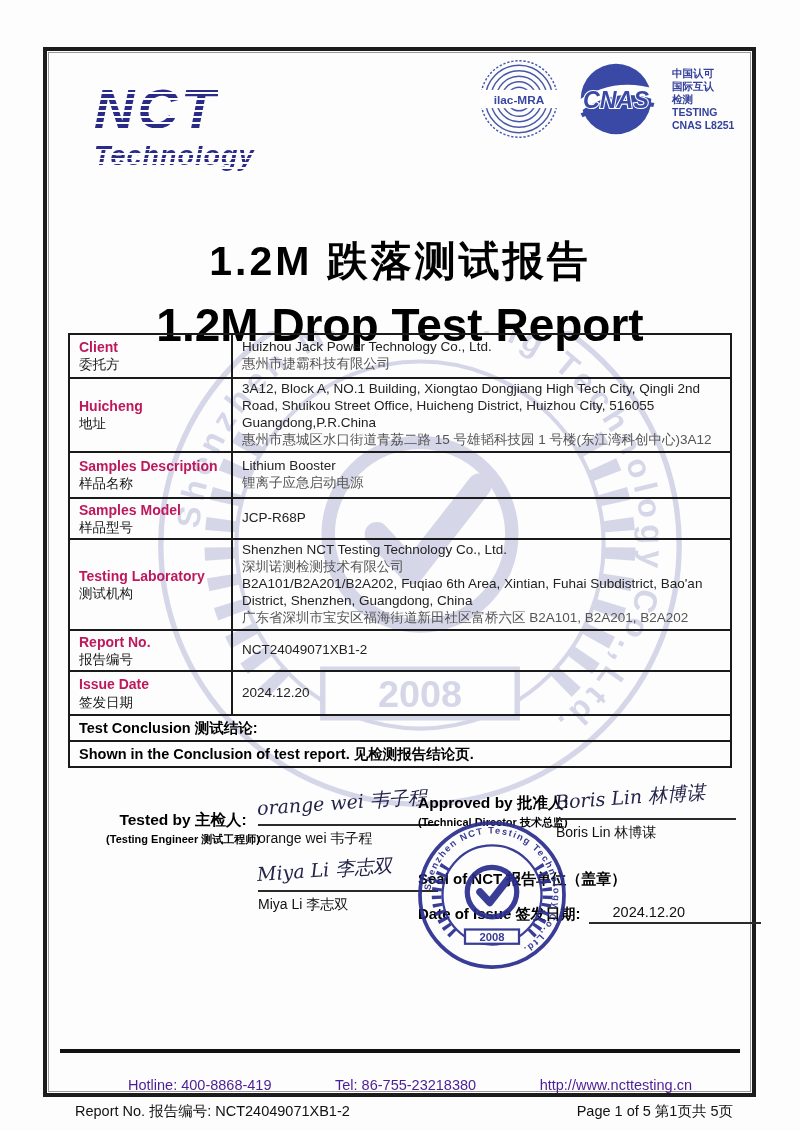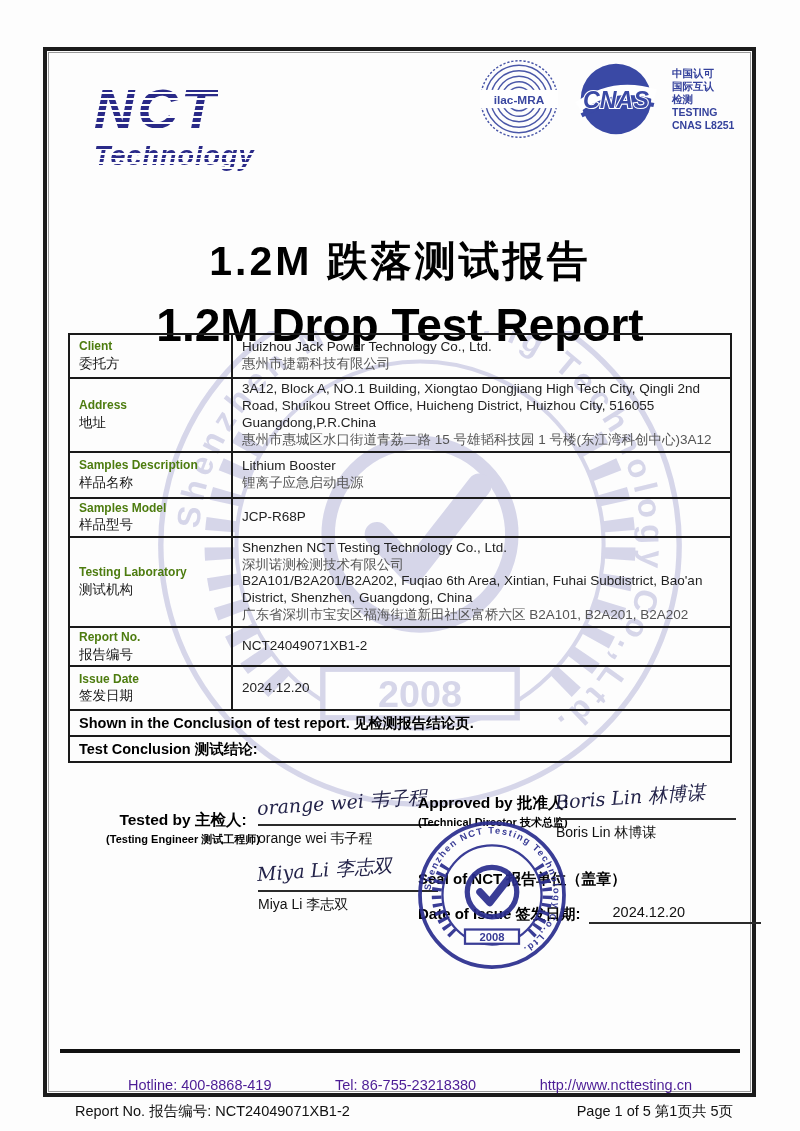--- a/index.html
+++ b/index.html
@@ -24,21 +24,21 @@
   .title-zh { font-size:41px; letter-spacing:3px;margin-top:48px; }
   .title-en { font-size:46px; margin-top:9px; }
 
   
   .wm-clip { position:absolute; left:58px; top:331px; width:684px; height:522px; overflow:hidden; z-index:0; }
   .wm-clip svg { position:absolute; left:92px; top:-56px; color:#b7b7da; opacity:0.55; }
 
   
   table.info { position:absolute; left:68px; top:333px; width:664px; border-collapse:collapse; table-layout:fixed; z-index:2; }
   table.info td { border:2px solid #1a1a1a; padding:2px 9px; vertical-align:middle; background:transparent; }
-  .lbl-en { font-weight:bold; font-size:12px; color:#4d7c0f; line-height:1.3; }
+  .lbl-en { font-weight:bold; font-size:14px; color:#be185d; line-height:1.3; }
   .lbl-zh { font-size:13.5px; color:#171717; line-height:1.3; }
   .val-line { display:block; font-size:13.5px; color:#222; line-height:1.25; }
   .val-line.zh { color:#555; }
   .concl { font-weight:bold; font-size:14.5px; color:#000; }
 
   
   .sig-label { position:absolute; z-index:2; text-align:center; }
   .sig-label .main { font-weight:bold; font-size:15.5px; color:#000; }
   .sig-label .sub { font-weight:bold; font-size:11px; color:#000; margin-top:1px; }
   .sig-block { position:absolute; z-index:2; width:180px; }
@@ -137,21 +137,21 @@
         <div class="lbl-en">Client</div>
         <div class="lbl-zh">委托方</div>
       </td>
       <td>
         <span class="val-line">Huizhou Jack Power Technology Co., Ltd.</span>
         <span class="val-line zh">惠州市捷霸科技有限公司</span>
       </td>
     </tr>
     <tr style="height:62px">
       <td>
-        <div class="lbl-en">Address</div>
+        <div class="lbl-en">Huicheng</div>
         <div class="lbl-zh">地址</div>
       </td>
       <td>
         <span class="val-line">3A12, Block A, NO.1 Building, Xiongtao Dongjiang High Tech City, Qingli 2nd Road, Shuikou Street Office, Huicheng District, Huizhou City, 516055 Guangdong,P.R.China</span>
         <span class="val-line zh">惠州市惠城区水口街道青荔二路 15 号雄韬科技园 1 号楼(东江湾科创中心)3A12</span>
       </td>
     </tr>
     <tr style="height:46px">
       <td>
         <div class="lbl-en">Samples Description</div>
@@ -196,26 +196,26 @@
       <td>
         <div class="lbl-en">Issue Date</div>
         <div class="lbl-zh">签发日期</div>
       </td>
       <td>
         <span class="val-line">2024.12.20</span>
       </td>
     </tr>
     <tr style="height:26px">
       <td colspan="2">
-        <span class="concl">Shown in the Conclusion of test report. 见检测报告结论页.</span>
+        <span class="concl">Test Conclusion 测试结论:</span>
       </td>
     </tr>
     <tr style="height:26px">
       <td colspan="2">
-        <span class="concl">Test Conclusion 测试结论:</span>
+        <span class="concl">Shown in the Conclusion of test report. 见检测报告结论页.</span>
       </td>
     </tr>
   </tbody>
     </table>
 
   <div class="sig-label" style="left:88px; top:810px; width:190px;">
     <div class="main">Tested by 主检人:</div>
     <div class="sub">(Testing Engineer 测试工程师)</div>
   </div>
   <div class="sig-block" style="left:258px; top:796px;">

